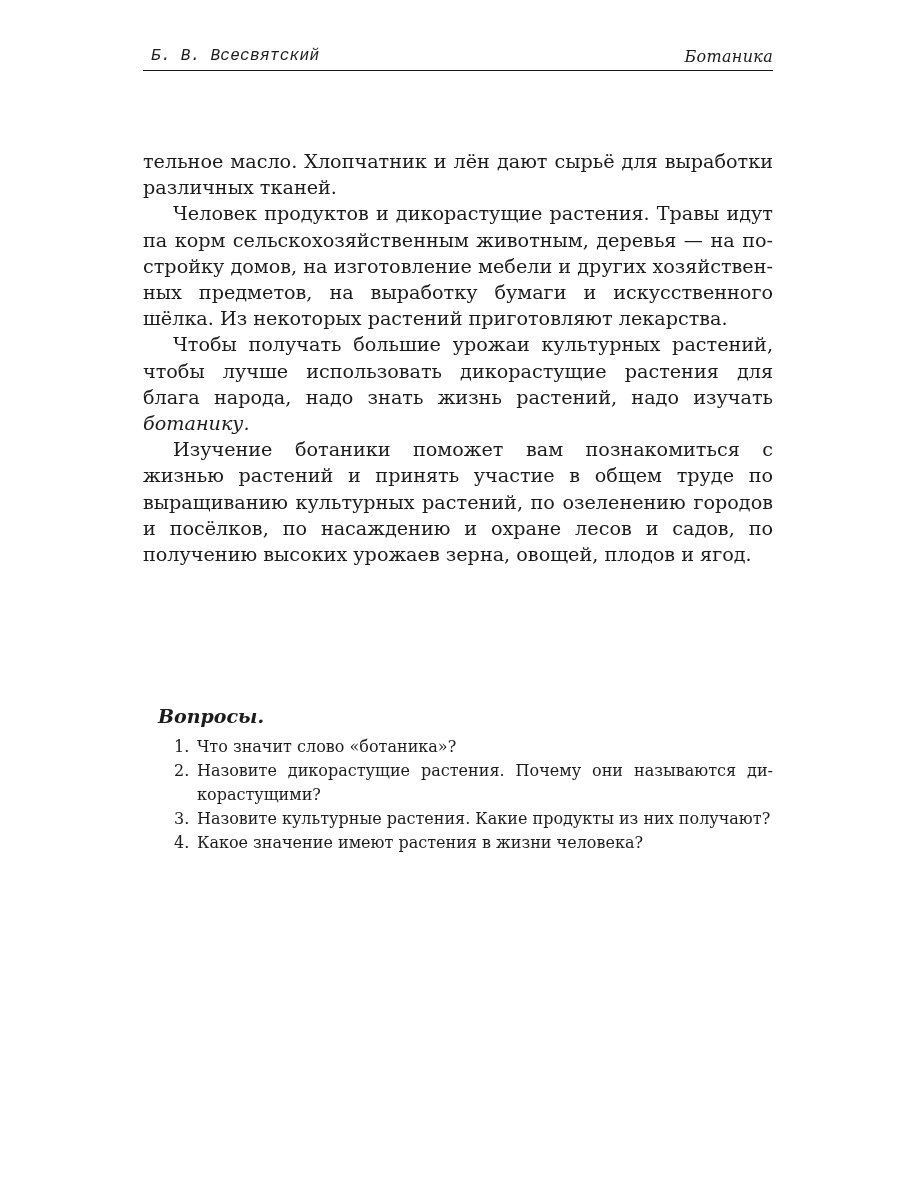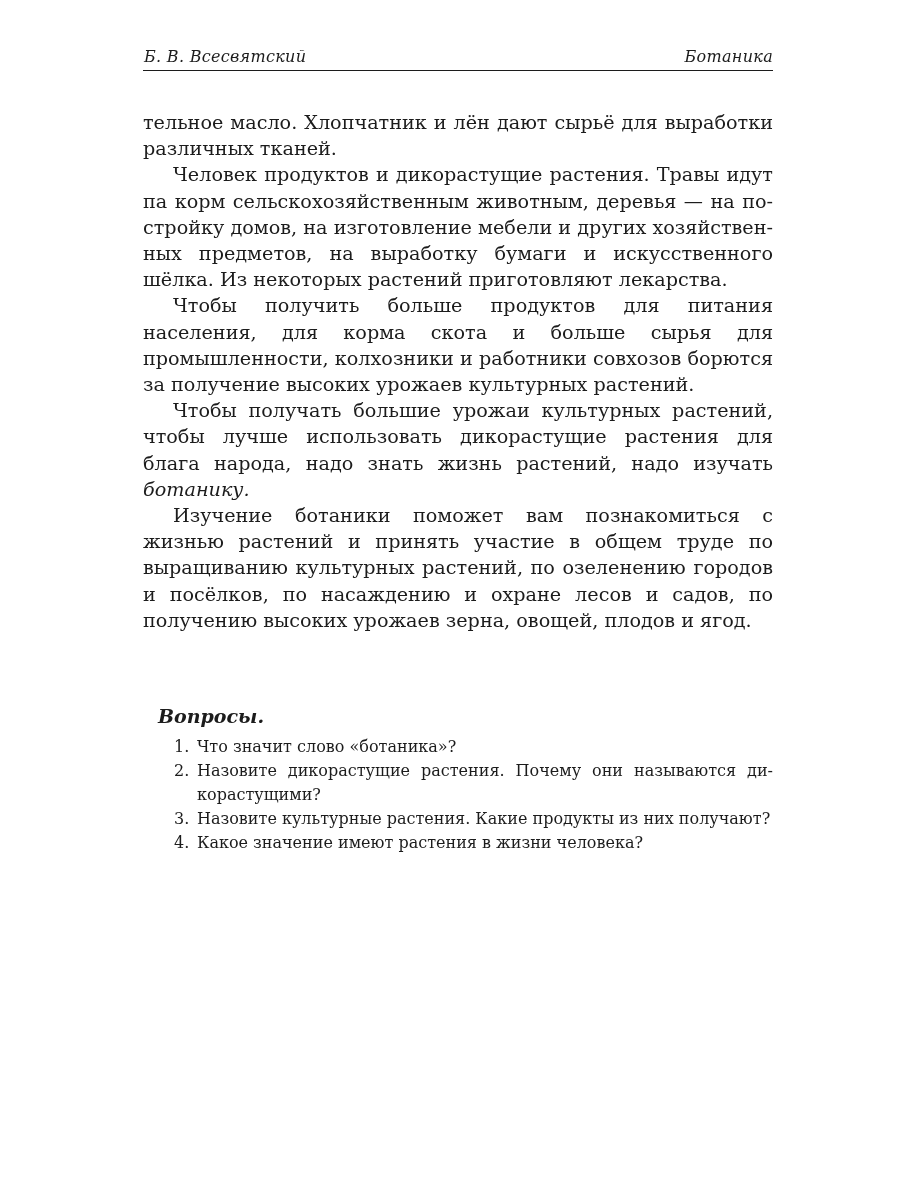--- a/index.html
+++ b/index.html
@@ -1,42 +1,41 @@
 <!DOCTYPE html>
 <html><head>
   <meta charset="utf-8">
   <style>
     html, body { margin: 0; padding: 0; background: #ffffff; }
     body { width: 900px; height: 1200px; position: relative; overflow: hidden; color: #1c1c1c; font-family: "DejaVu Serif", "Liberation Serif", serif; }
     .header { position: absolute; left: 143px; top: 46px; width: 630px; height: 24px; border-bottom: 1.5px solid #1c1c1c; }
     .header span { position: absolute; top: 1px; font-style: italic; font-size: 16px; letter-spacing: 0.3px; }
-    .header .author { left: 1px; }
+    .header .author { left: 8px; font-family: Liberation Mono, monospace; }
     .header .title { right: 0; }
     .body { position: absolute; left: 143px; top: 110px; width: 630px; font-size: 19.2px; line-height: 26.2px; }
     .body p { margin: 0; text-align: justify; text-indent: 30px; hyphens: manual; }
-    .body p.cont { text-indent: 0; }
+    .body p.cont { text-indent: 0; margin-top: 39px; }
     .body em { font-style: italic; }
     .questions { position: absolute; left: 143px; top: 703px; width: 630px; }
     .questions h3 { margin: 0 0 6px 15px; font-size: 19px; font-weight: bold; font-style: italic; line-height: 26px; }
     .questions ol { list-style: none; margin: 0; padding: 0; font-size: 16px; line-height: 24px; }
     .questions li { position: relative; padding-left: 54px; text-align: justify; }
     .questions li .num { position: absolute; left: 31px; top: 0; }
   </style>
 </head>
 <body>
 
 <div class="header">
   <span class="author">Б. В. Всесвятский</span>
   <span class="title">Ботаника</span>
 </div>
 
 <div class="body">
   <p class="cont">тельное масло. Хлопчатник и лён дают сырьё для выработки различных тканей.</p>
   <p>Человек продуктов и дикорастущие растения. Травы идут па корм сельскохозяйственным животным, деревья — на по­стройку домов, на изготовление мебели и других хозяйствен­ных предметов, на выработку бумаги и искусственного шёлка. Из некоторых растений приготовляют лекарства.</p>
-  <p>Чтобы получить больше продуктов для питания населения, для корма скота и больше сырья для промышленности, кол­хозники и работники совхозов борются за получение высоких урожаев культурных растений.</p>
   <p><span>Чтобы получать большие урожаи культурных растений, чтобы лучше использовать дикорастущие растения для блага народа, надо знать жизнь растений, надо изучать </span><em>ботанику.</em></p>
   <p>Изучение ботаники поможет вам познакомиться с жизнью растений и принять участие в общем труде по выращиванию культурных растений, по озеленению городов и посёлков, по насаждению и охране лесов и садов, по получению высоких урожаев зерна, овощей, плодов и ягод.</p>
 </div>
 
 <div class="questions">
   <h3>Вопросы.</h3>
   <ol>
     <li><span class="num">1.</span><span>Что значит слово «ботаника»?</span></li>
     <li><span class="num">2.</span><span>Назовите дикорастущие растения. Почему они называются ди­корастущими?</span></li>
     <li><span class="num">3.</span><span>Назовите культурные растения. Какие продукты из них полу­чают?</span></li>

